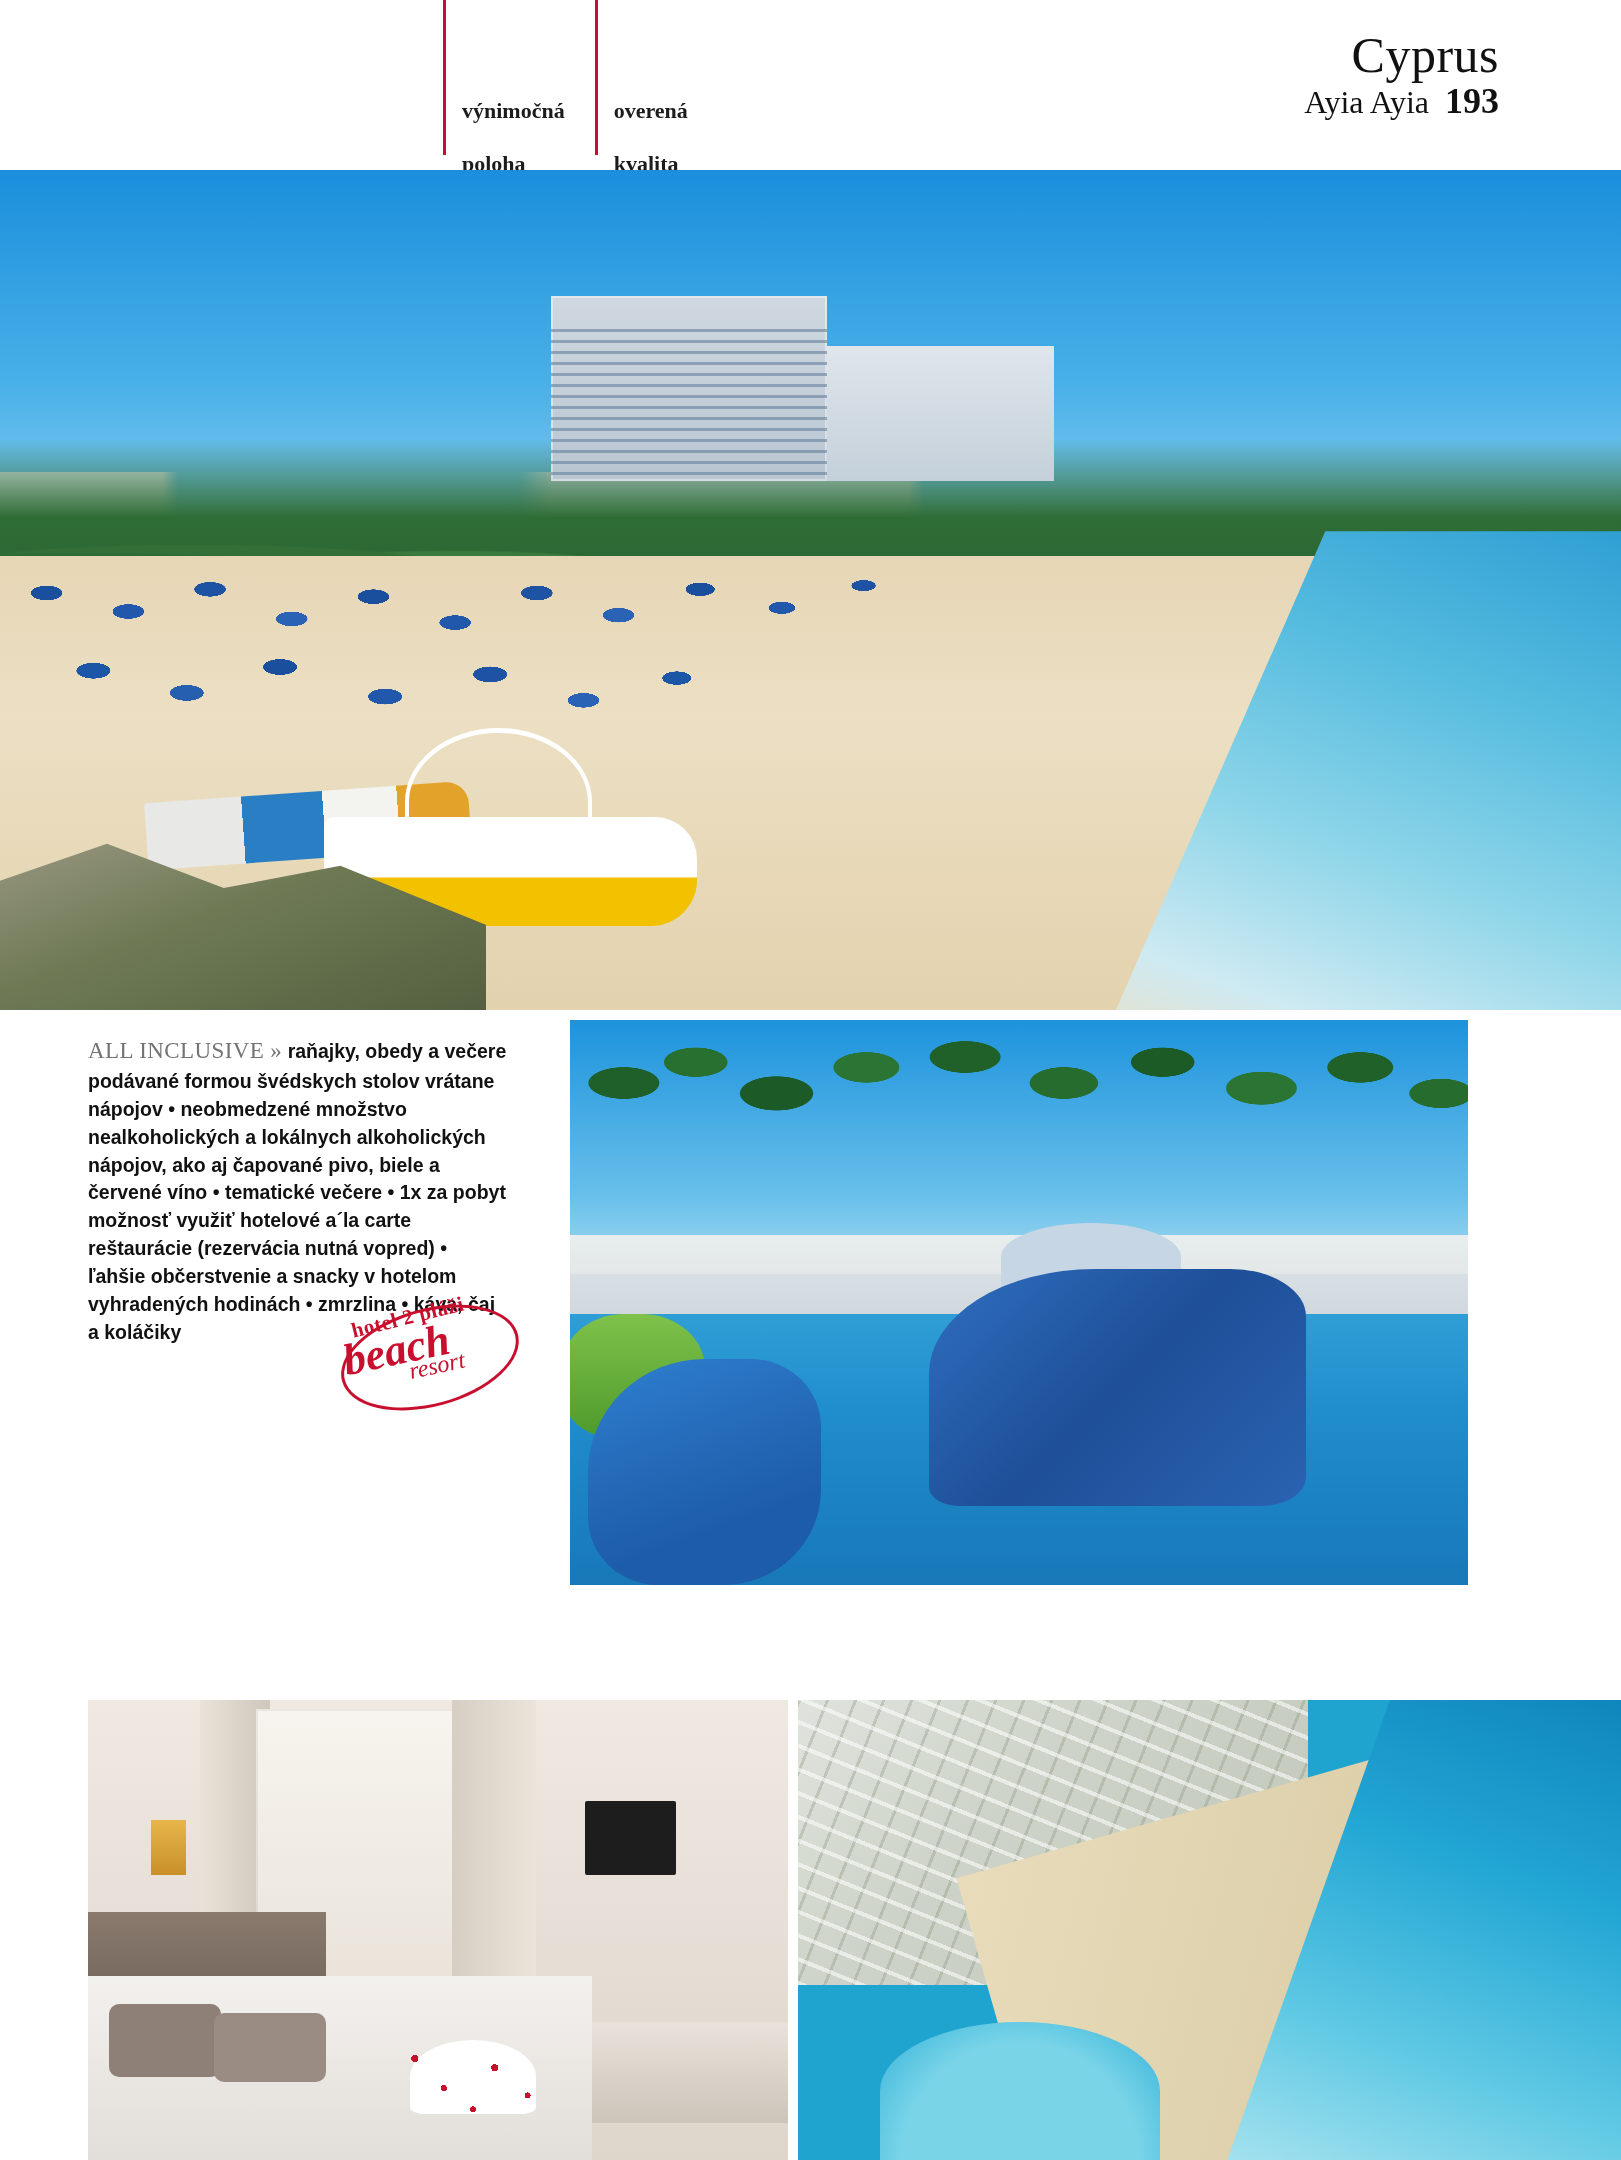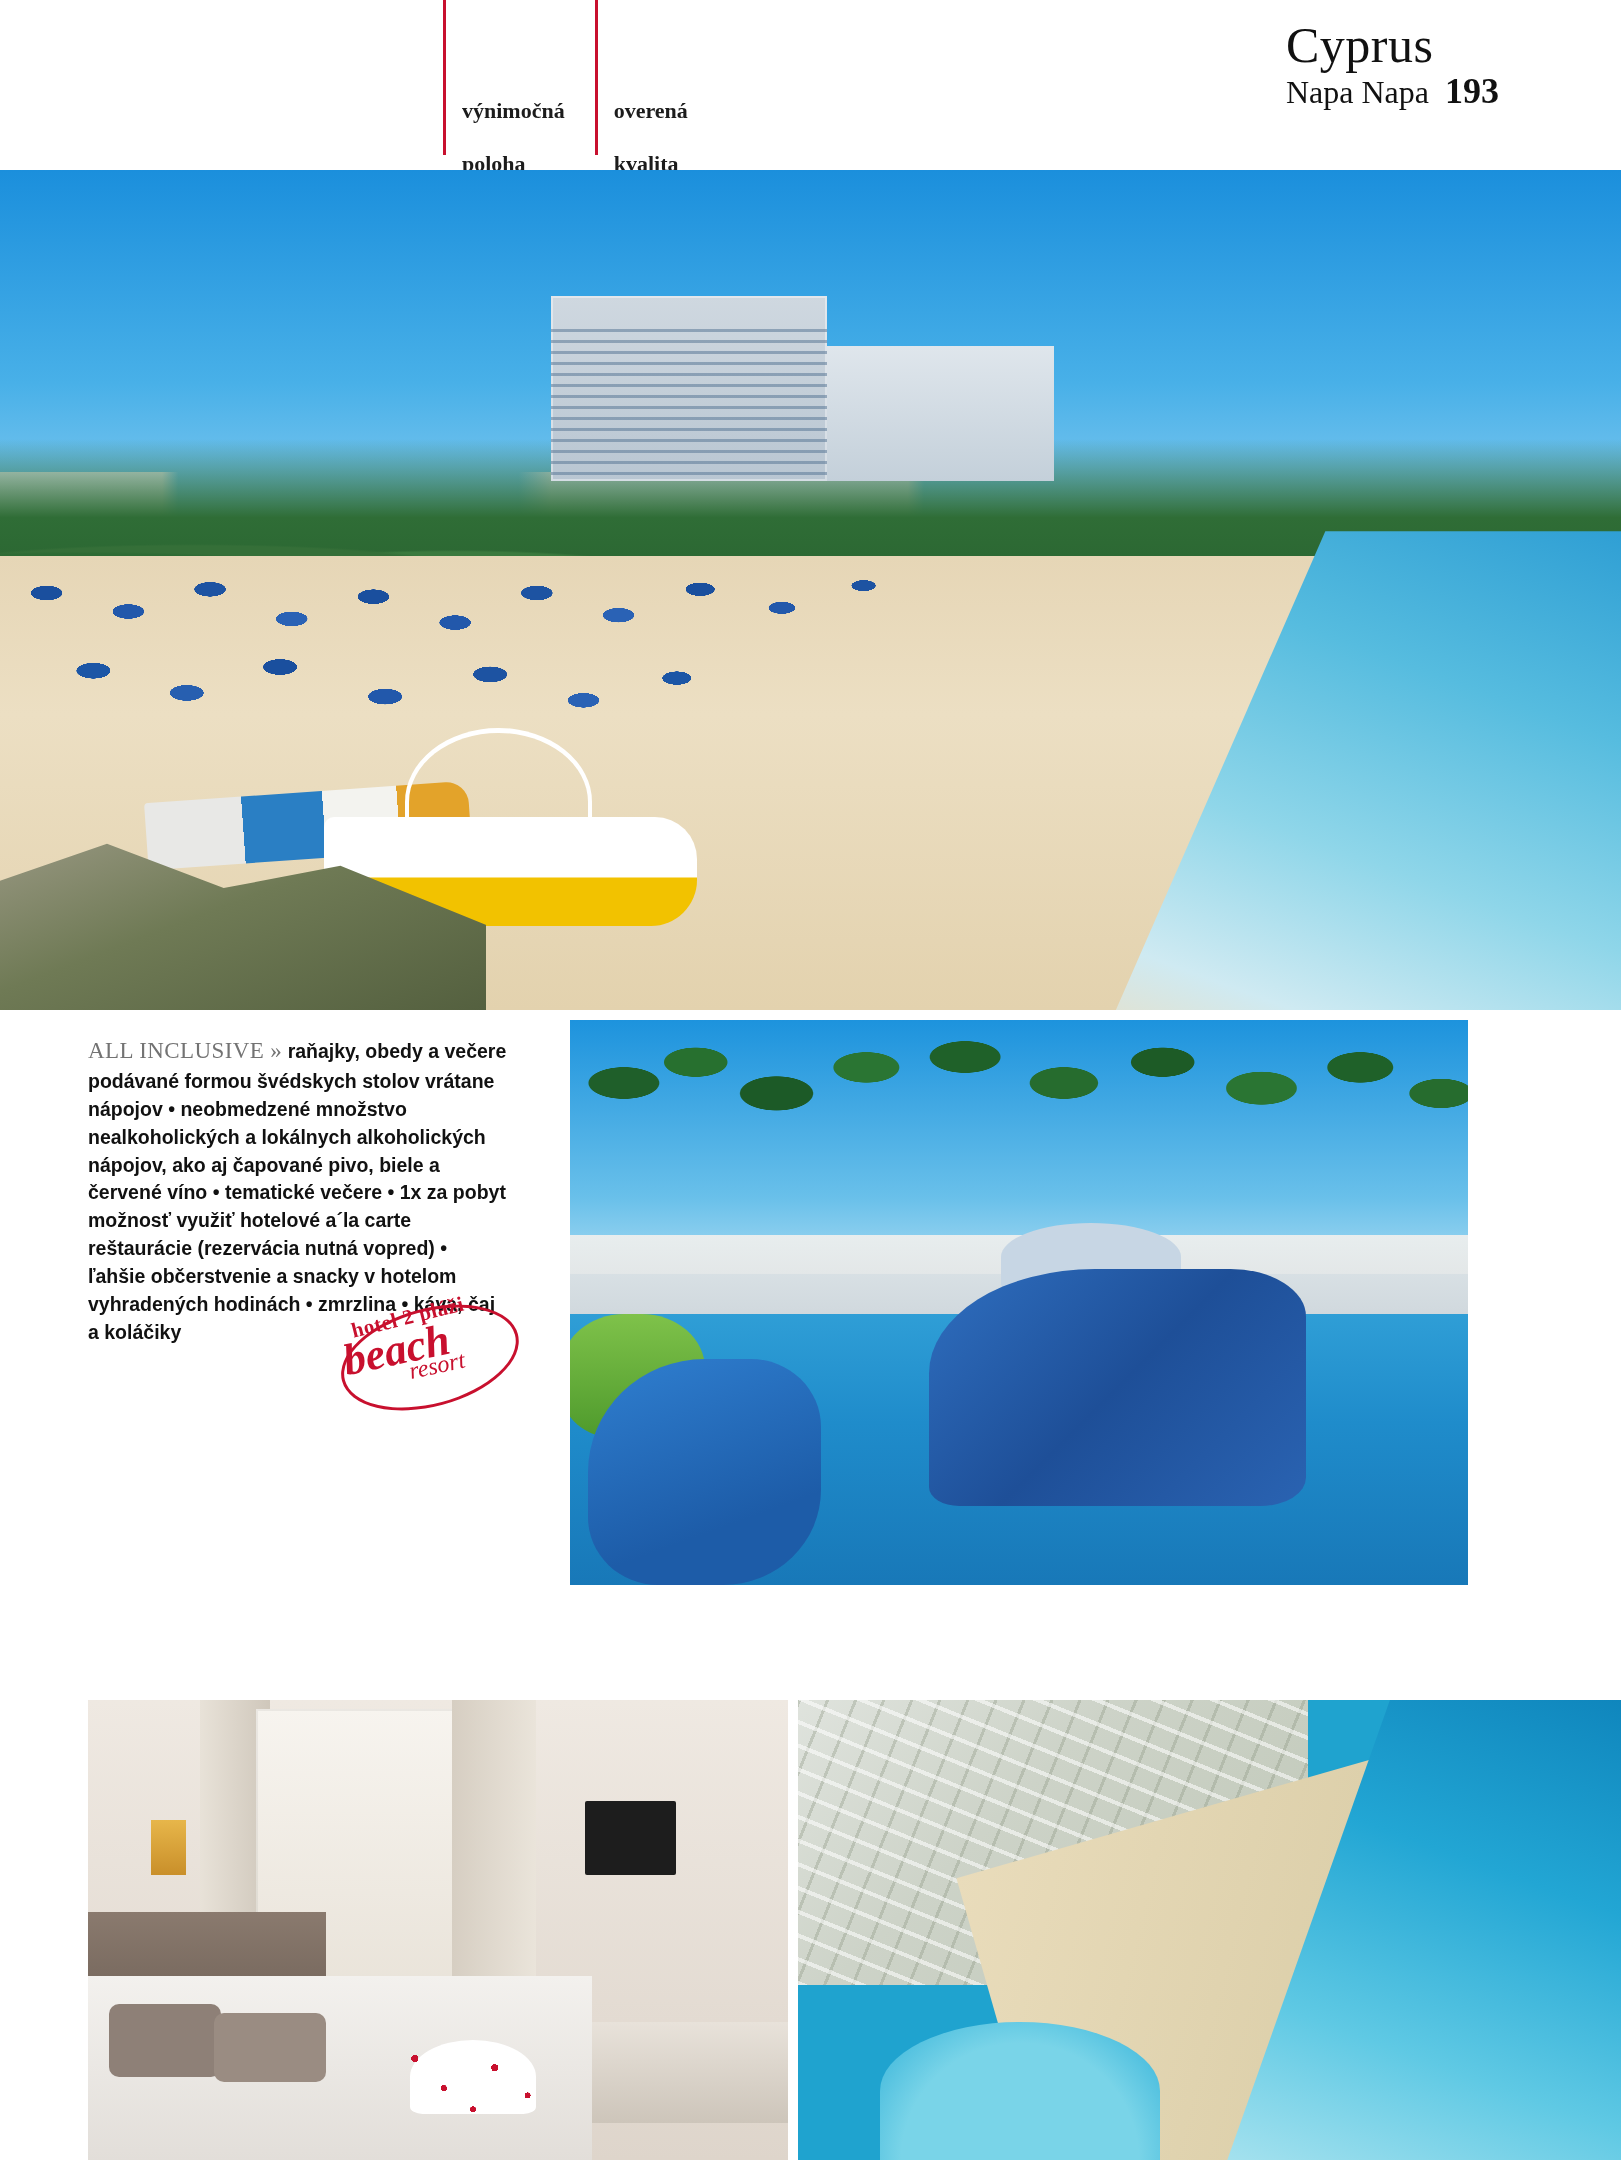--- a/index.html
+++ b/index.html
@@ -42,22 +42,22 @@
     border-left: 3px solid #c8102e;
     height: 155px;
     box-sizing: border-box;
     margin-right: 30px;
   }
   .badge span { display: block; margin-top: 24px; }
 
   .header-title {
     position: absolute;
     right: 122px;
-    top: 22px;
-    text-align: left;
+    top: 32px;
+    text-align: right;
   }
   .header-title .country {
     font-family: "Liberation Serif", serif;
     font-size: 50px;
     line-height: 0.95;
     color: #111;
     letter-spacing: 0.5px;
   }
   .header-title .region-line {
     display: flex;
@@ -395,21 +395,21 @@
     </div>
     <div class="badge">
       <span>overená</span>
       <span>kvalita</span>
     </div>
   </div>
 
   <div class="header-title">
     <div class="country">Cyprus</div>
     <div class="region-line">
-      <div class="region">Napa Napa</div>
+      <div class="region">Ayia Ayia</div>
       <div class="pageno">193</div>
     </div>
   </div>
 
 </div>
 
 <div class="hero">
   <div class="sky"></div>
   <div class="horizon-buildings"></div>
   <div class="treeline"></div>

